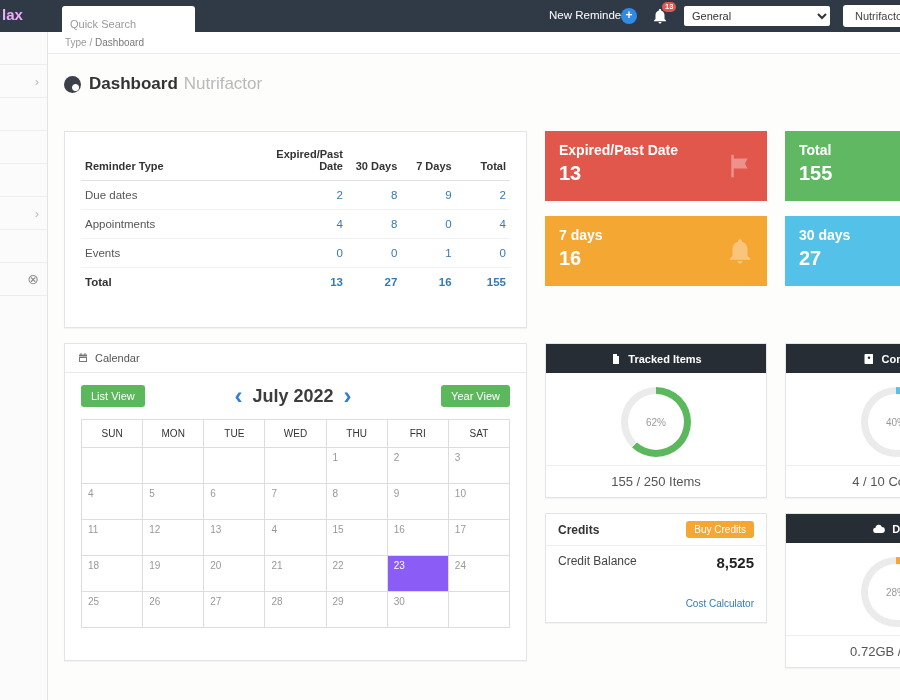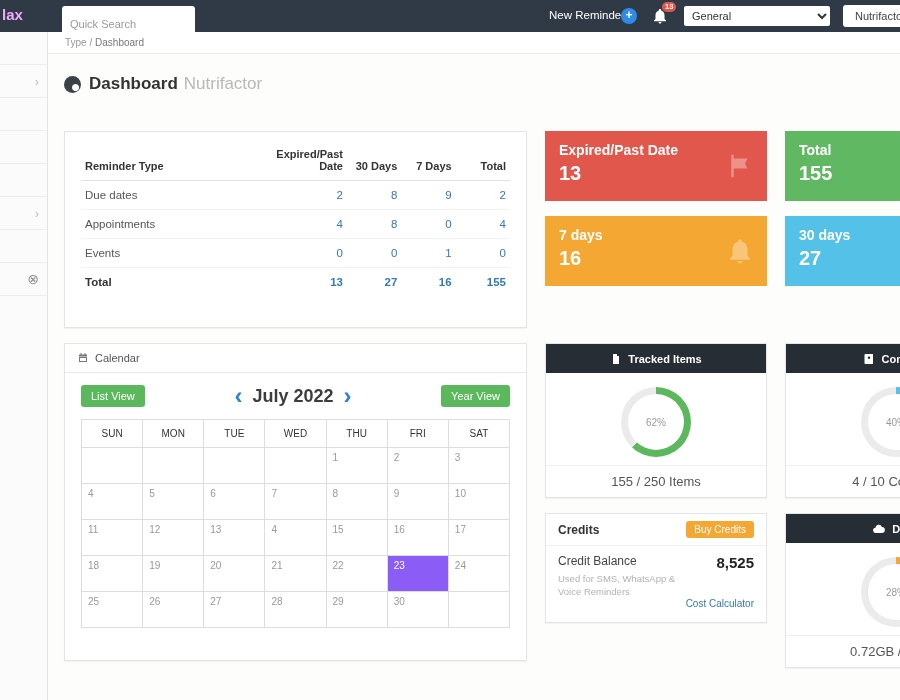--- a/index.html
+++ b/index.html
@@ -340,21 +340,20 @@
     <div class="card card-credits">
       <div class="credits-header">
         <span class="credits-title">Credits</span>
         <button class="btn-orange">Buy Credits</button>
       </div>
       <div class="credits-body">
         <div class="balance-row">
           <span class="balance-label">Credit Balance</span>
           <span class="balance-value">8,525</span>
         </div>
-        <div class="credits-note">Used for SMS, WhatsApp &amp; Voice Reminders</div>
         <span class="cost-link">Cost Calculator</span>
       </div>
     </div>
 
     <div class="card gauge-card" style="left:737px; top:459px;">
       <div class="gauge-header">
         <svg class="icon-14" viewBox="0 0 24 24" fill="#ffffff">
           <path d="M6.5 19a4.5 4.5 0 0 1-.36-8.99A5.5 5.5 0 0 1 16.9 8.6 4.2 4.2 0 0 1 16.8 19z"></path>
         </svg>
         <span>Drive</span>

